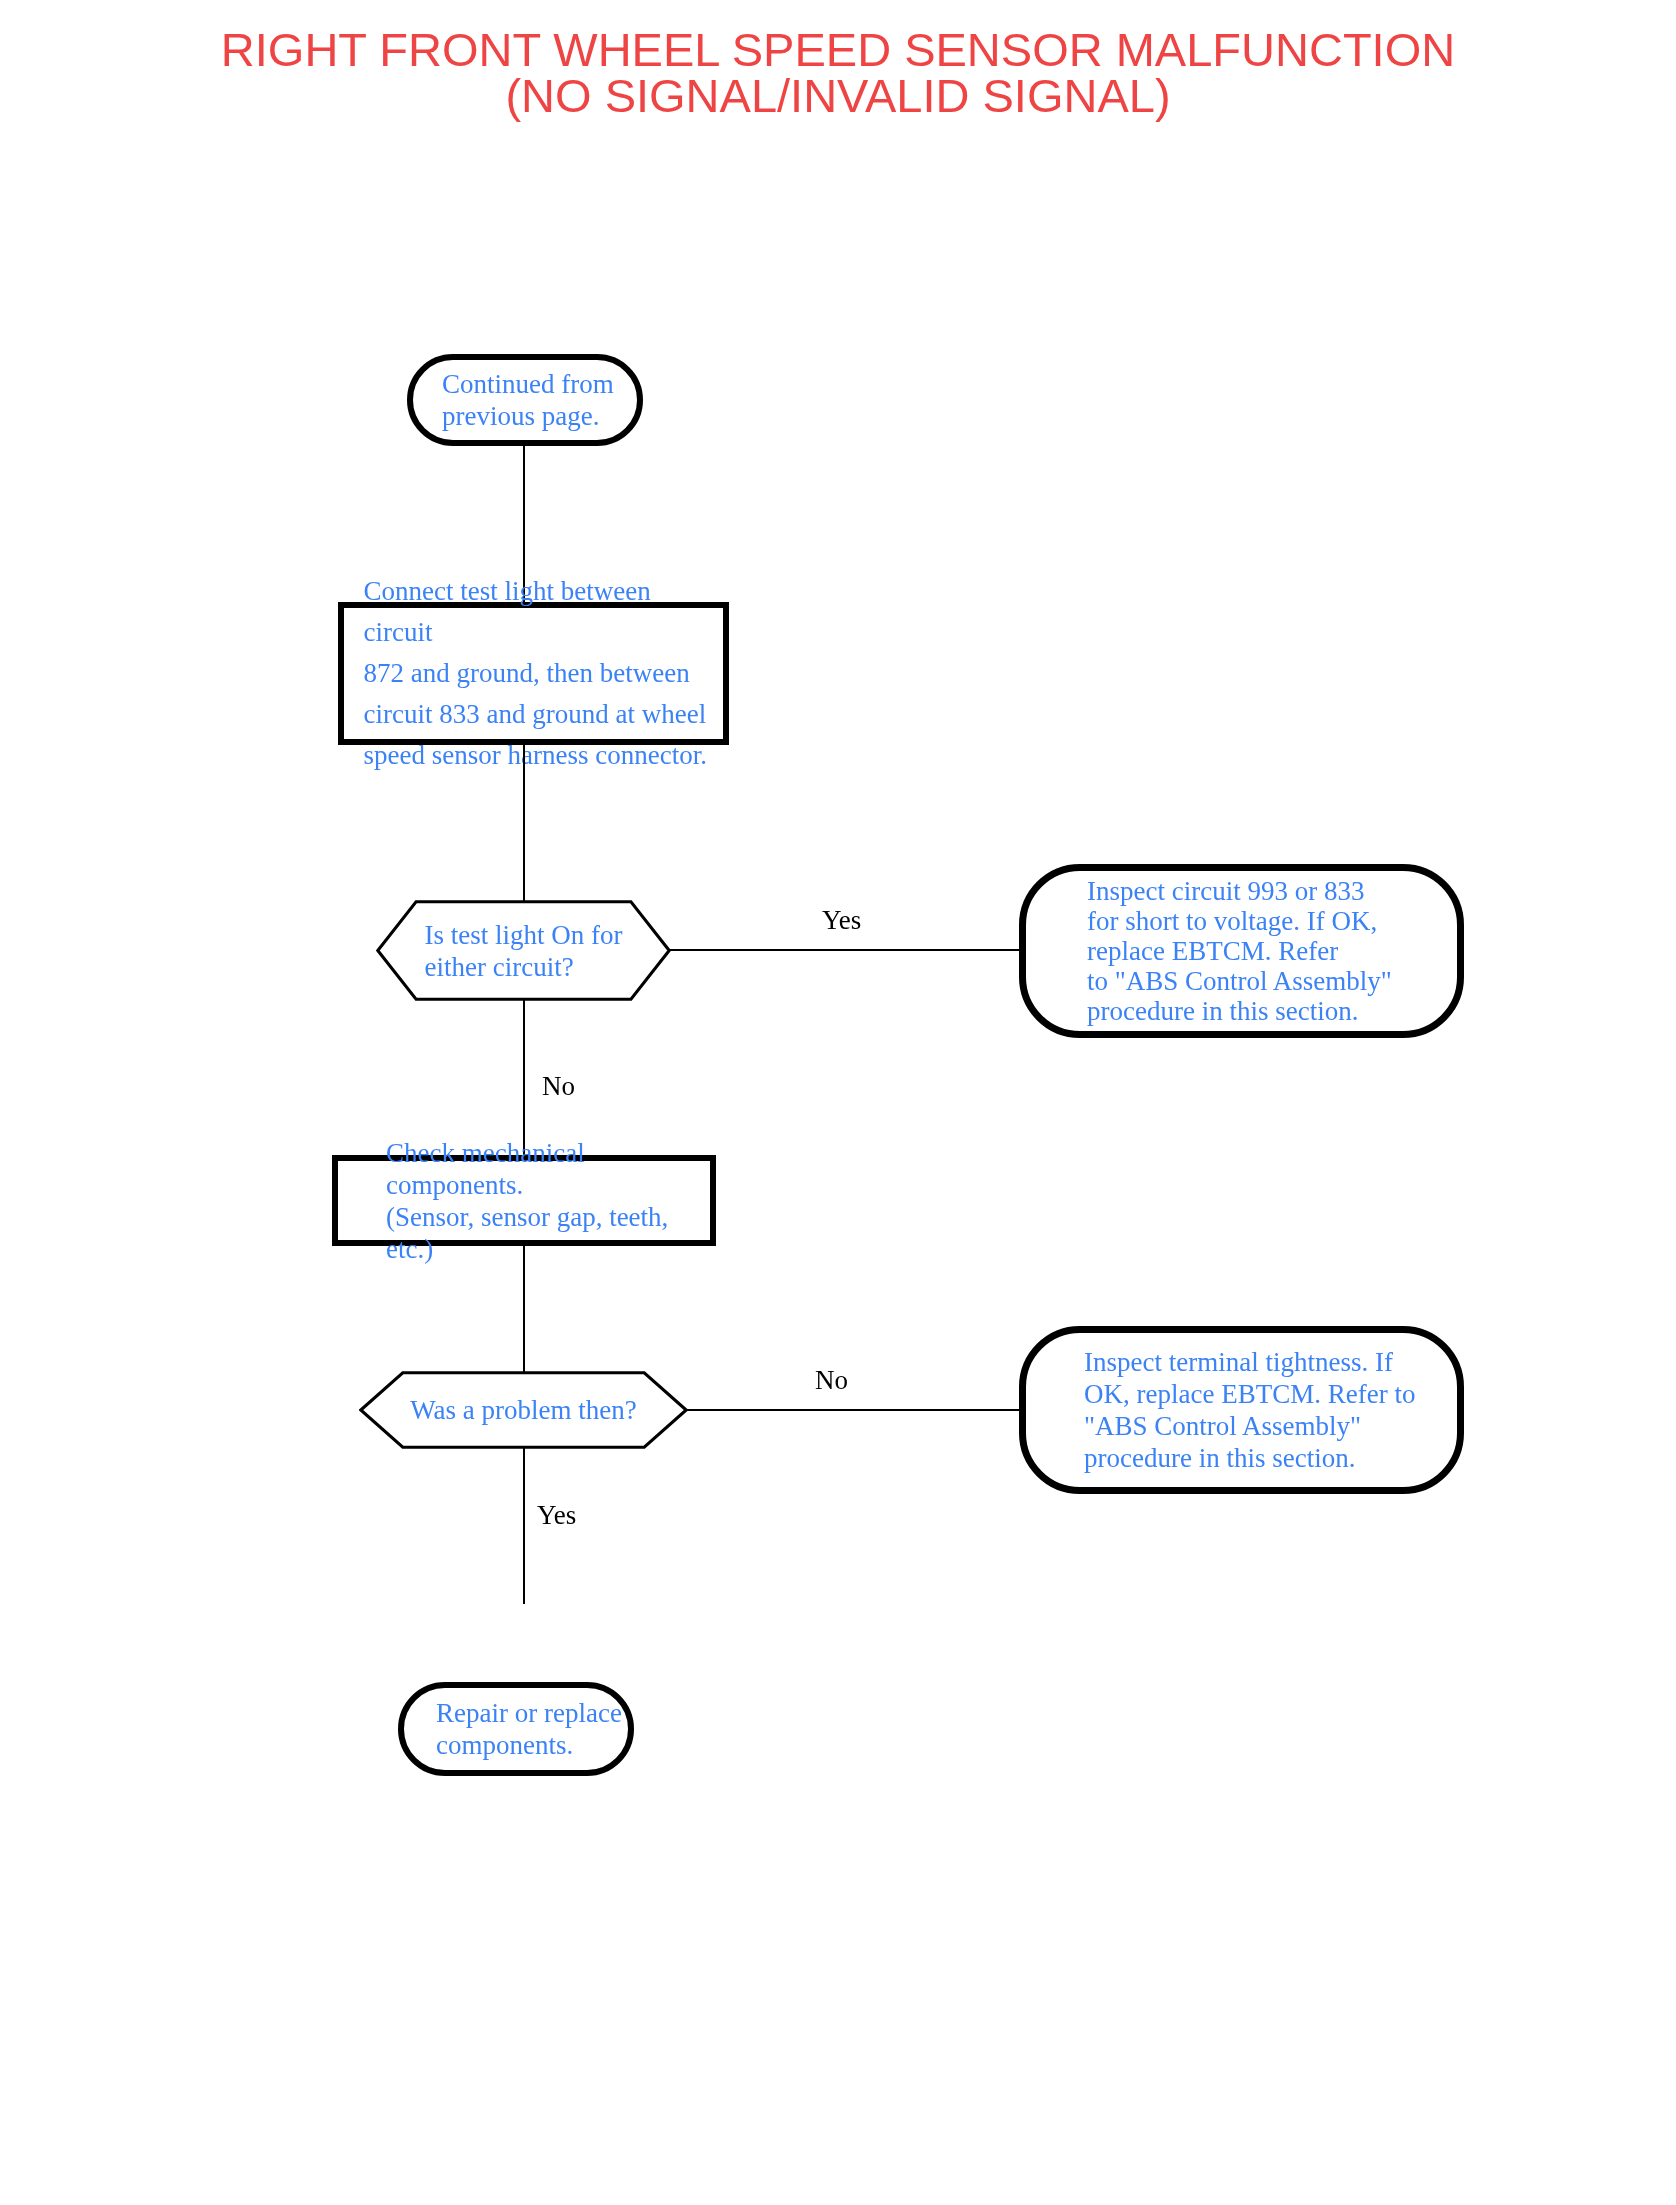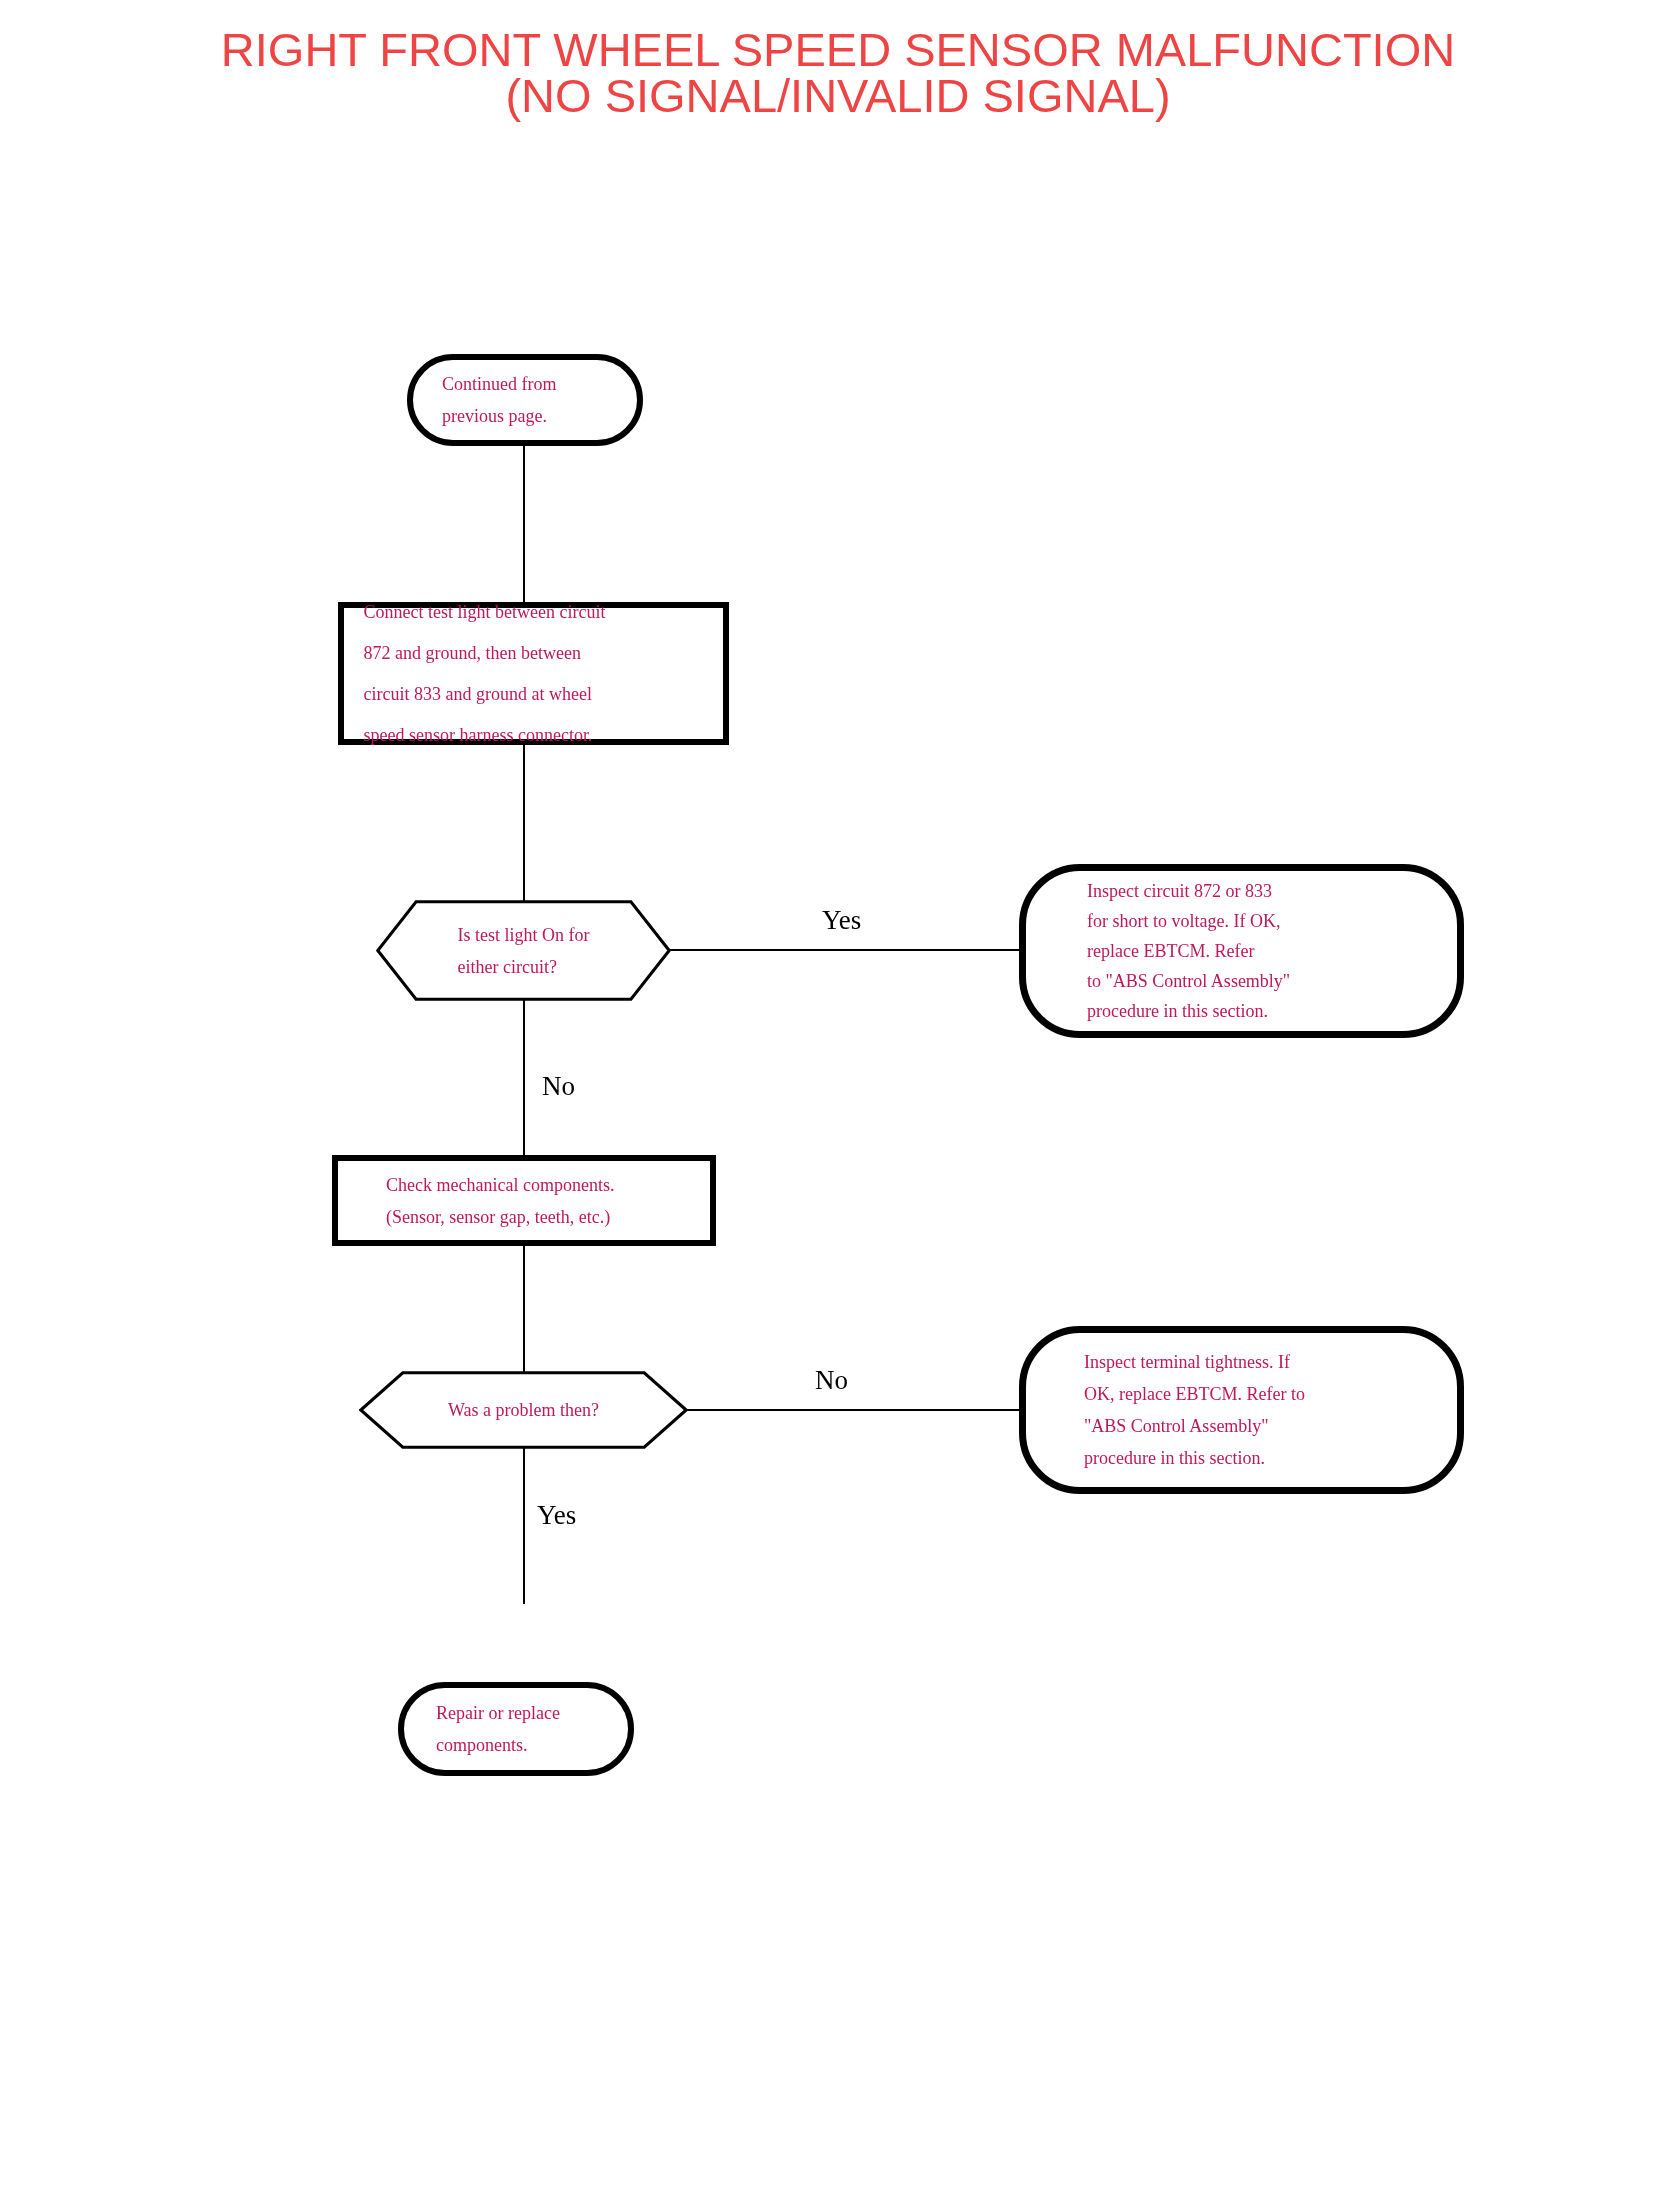--- a/index.html
+++ b/index.html
@@ -35,23 +35,23 @@
   
   .node {
     position: absolute;
     box-sizing: border-box;
     background: #ffffff;
     display: flex;
     align-items: center;
   }
   .node-text {
     white-space: pre-line;
-    font-size: 18px;
+    font-size: 27px;
     line-height: 32px;
-    color: #be185d;
+    color: #3b82f6;
   }
 
   .terminal {
     border: 6px solid #000000;
     border-radius: 49px;
   }
   .process {
     border: 6px solid #000000;
   }
   .result {
@@ -157,21 +157,21 @@
       <polygon points="3,83 66,3 420,3 483,83 420,163 66,163" fill="#ffffff" stroke="#000000" stroke-width="5"></polygon>
     </svg>
     <div class="node-text">Is test light On for
 either circuit?</div>
   </div>
 
   <div class="line hline hline1"></div>
   <div class="branch-label yes1">Yes</div>
 
   <div class="node result res1">
-    <div class="node-text">Inspect circuit 872 or 833
+    <div class="node-text">Inspect circuit 993 or 833
 for short to voltage. If OK,
 replace EBTCM. Refer
 to "ABS Control Assembly"
 procedure in this section.</div>
   </div>
 
   <div class="line vline lineC"></div>
   <div class="branch-label no1">No</div>
 
   <div class="node process proc2">

